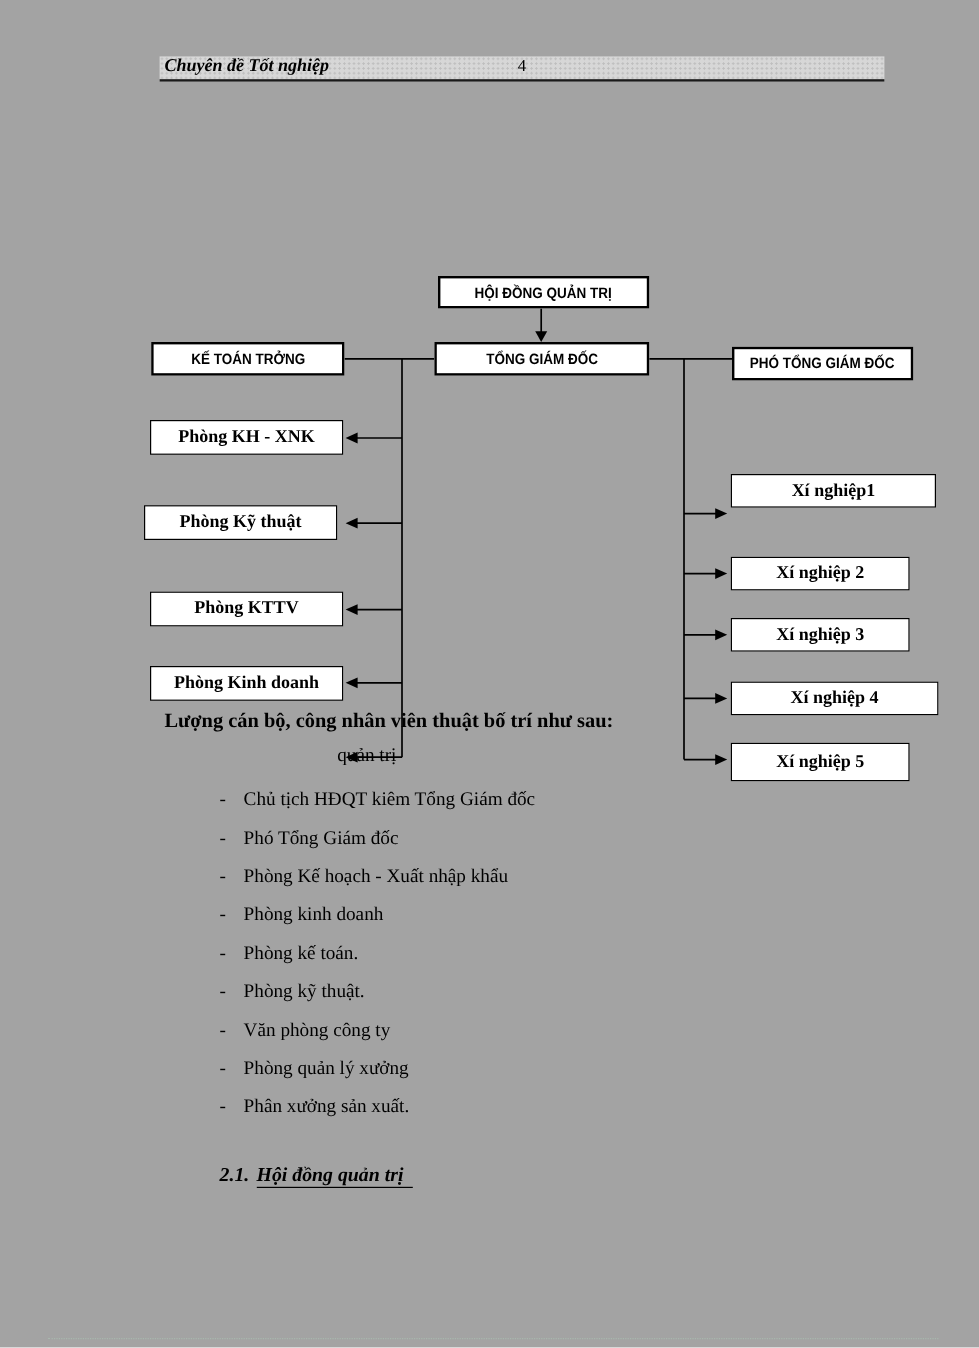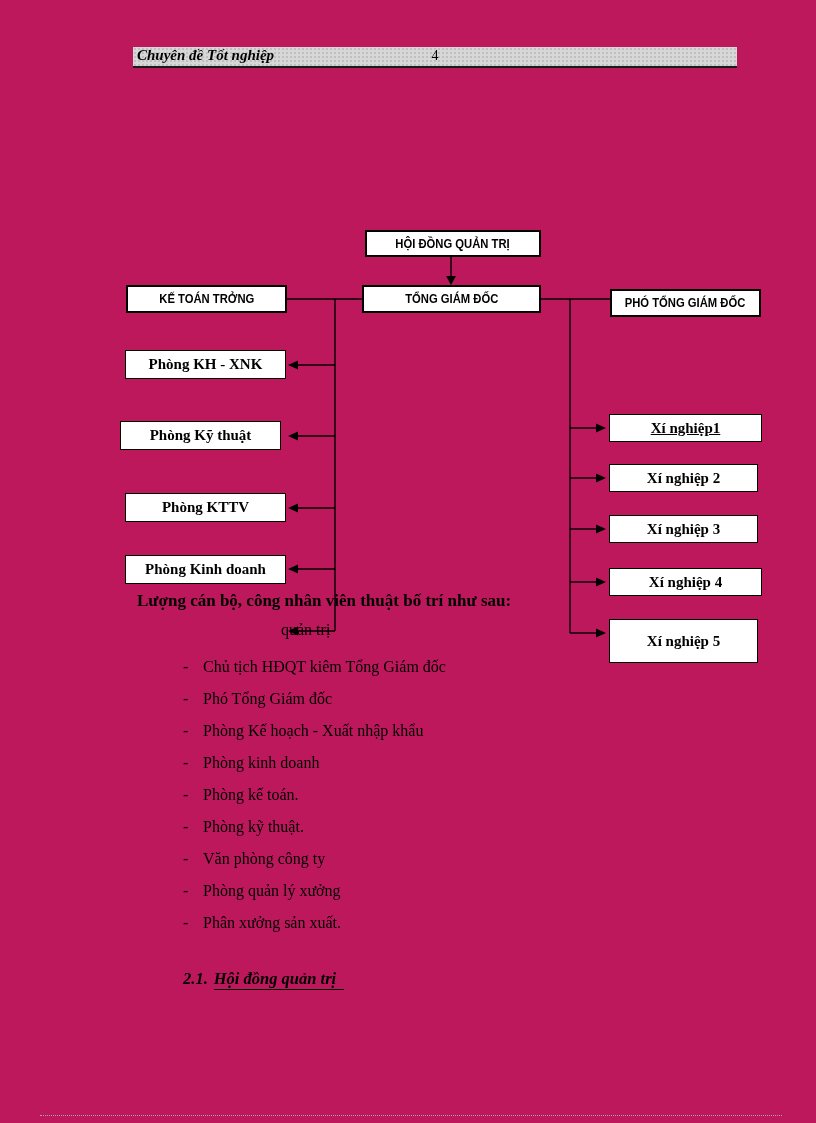--- a/index.html
+++ b/index.html
@@ -1,16 +1,16 @@
 <!DOCTYPE html>
 <html><head>
 <meta charset="utf-8">
 <style>
   html,body{margin:0;padding:0;background:#ffffff;}
-  .page{position:relative;width:816px;height:1123px;background:#be185d;overflow:hidden;
+  .page{position:relative;width:816px;height:1123px;background:#a3a3a3;overflow:hidden;
         font-family:"Liberation Serif",serif;color:#000;}
 
   
   .header-bar{position:absolute;left:133px;top:47px;width:604px;height:21px;
       background-color:#d7d7d7;
       background-image:radial-gradient(#bfbfbf 0.8px, transparent 0.9px);
       background-size:4px 4px;
       border-bottom:2px solid #1a1a1a;box-sizing:border-box;}
   .header-title{position:absolute;left:4px;top:0px;font-size:15px;font-weight:700;font-style:italic;
       white-space:nowrap;}
@@ -115,33 +115,33 @@
   <div class="box serifbox" style="left:120px;top:421px;width:161px;height:29px;">
     <span>Phòng Kỹ thuật</span>
   </div>
   <div class="box serifbox" style="left:125px;top:493px;width:161px;height:29px;">
     <span>Phòng KTTV</span>
   </div>
   <div class="box serifbox" style="left:125px;top:555px;width:161px;height:29px;">
     <span>Phòng Kinh doanh</span>
   </div>
 
-  <div class="box serifbox" style="left:609px;top:414px;width:153px;height:28px;text-decoration:underline;">
+  <div class="box serifbox" style="left:609px;top:395px;width:171px;height:28px;">
     <span>Xí nghiệp1</span>
   </div>
   <div class="box serifbox" style="left:609px;top:464px;width:149px;height:28px;justify-content:center;">
     <span>Xí nghiệp 2</span>
   </div>
   <div class="box serifbox" style="left:609px;top:515px;width:149px;height:28px;">
     <span>Xí nghiệp 3</span>
   </div>
-  <div class="box serifbox" style="left:609px;top:568px;width:153px;height:28px;">
+  <div class="box serifbox" style="left:609px;top:568px;width:173px;height:28px;">
     <span>Xí nghiệp 4</span>
   </div>
-  <div class="box serifbox" style="left:609px;top:619px;width:149px;height:44px;">
+  <div class="box serifbox" style="left:609px;top:619px;width:149px;height:32px;">
     <span>Xí nghiệp 5</span>
   </div>
 
   <div class="intro-text">Lượng cán bộ, công nhân viên thuật bố trí như sau:</div>
 
   <div class="staff-list">
     <div class="list-row">
       <span class="dash">-</span>
       <span>Chủ tịch HĐQT kiêm Tổng Giám đốc</span>
     </div>

